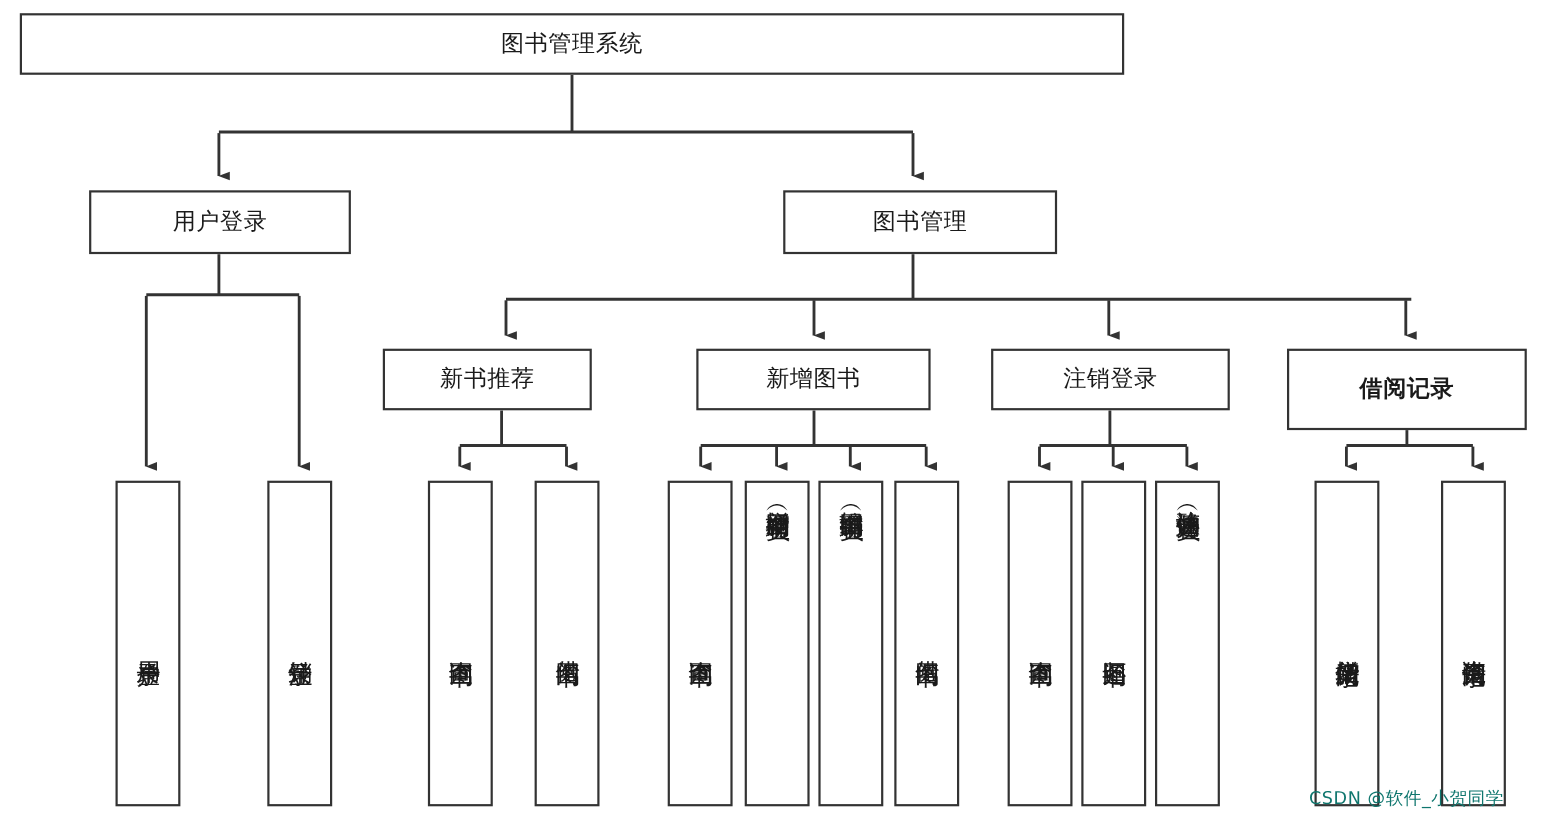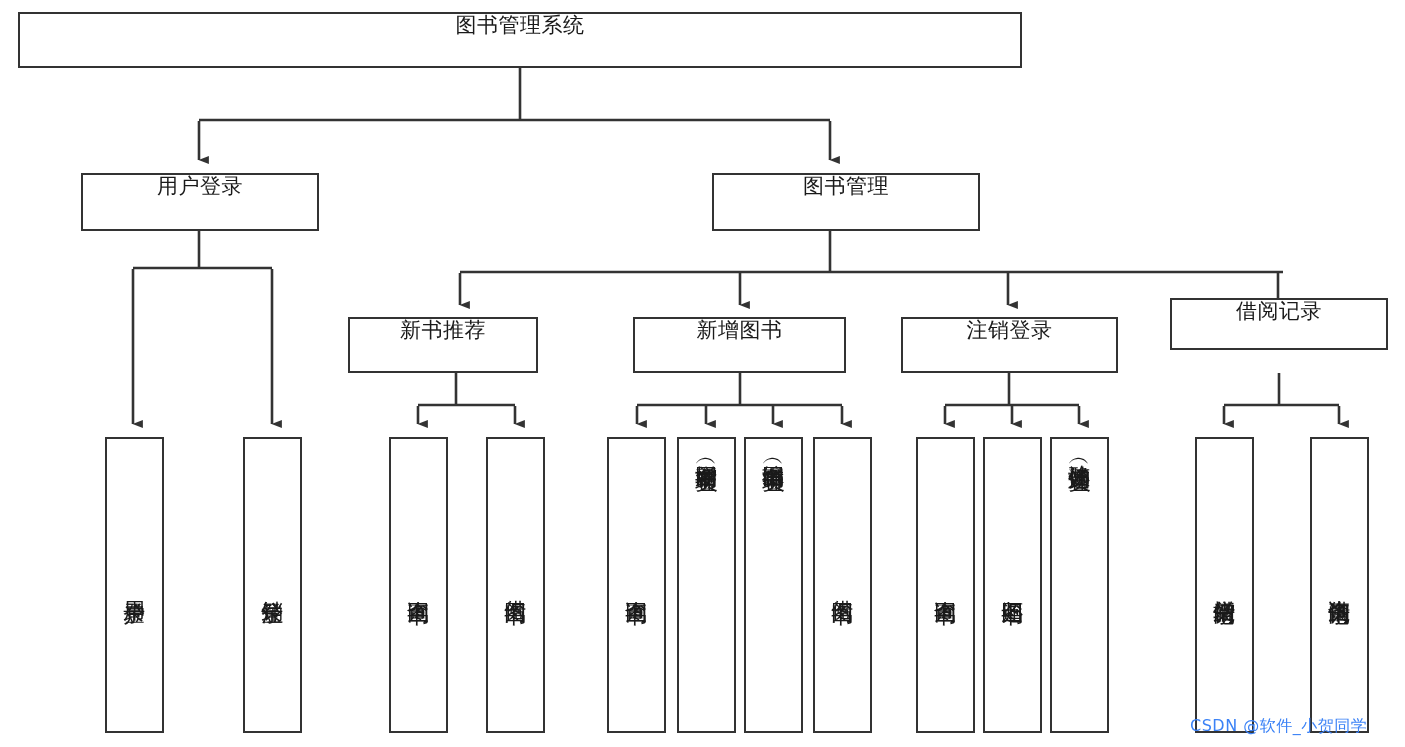--- a/index.html
+++ b/index.html
@@ -24,21 +24,21 @@
     width: 1405px;
     height: 747px;
     pointer-events: none;
   }
   .node {
     position: absolute;
     box-sizing: border-box;
     background: #ffffff;
     border: 2px solid #333333;
     display: flex;
-    align-items: flex-start;
+    align-items: center;
     justify-content: center;
     color: #1a1a1a;
   }
   .node .label {
     display: block;
     text-align: center;
     line-height: 1.14;
     letter-spacing: 0.5px;
   }
   .node.horiz .label {
@@ -56,21 +56,21 @@
     line-height: 1.06;
     letter-spacing: 1px;
   }
   .node.vert.centered {
     align-items: center;
     padding-top: 0;
   }
   .watermark {
     position: absolute;
     font-size: 16px;
-    color: #3b82f6;
+    color: #0f766e;
     white-space: nowrap;
     letter-spacing: 0.5px;
   }
 </style>
 </head>
 <body>
 
 <div id="canvas">
 
   <svg class="wires" viewBox="0 0 1405 747" xmlns="http://www.w3.org/2000/svg">
@@ -126,34 +126,34 @@
     </g>
   </svg>
 
   <div class="node horiz" style="left:18px; top:12px; width:1004px; height:56px;">
     <span class="label">图书管理系统</span>
   </div>
 
   <div class="node horiz" style="left:81px; top:173px; width:238px; height:58px;">
     <span class="label">用户登录</span>
   </div>
-  <div class="node horiz" style="left:712px; top:173px; width:268px; height:58px;">
+  <div class="node horiz" style="left:712px; top:173px; width:249px; height:58px;">
     <span class="label">图书管理</span>
   </div>
 
   <div class="node horiz" style="left:348px; top:317px; width:190px; height:56px;">
     <span class="label">新书推荐</span>
   </div>
   <div class="node horiz" style="left:633px; top:317px; width:213px; height:56px;">
     <span class="label">新增图书</span>
   </div>
   <div class="node horiz" style="left:901px; top:317px; width:217px; height:56px;">
     <span class="label">注销登录</span>
   </div>
-  <div class="node horiz" style="left:1170px; top:298px; width:218px; height:52px;">
+  <div class="node horiz" style="left:1170px; top:317px; width:218px; height:74px;font-weight:bold;">
     <span class="label">借阅记录</span>
   </div>
 
   <div class="node vert centered" style="left:105px; top:437px; width:59px; height:296px;">
     <span class="label">用户登录</span>
   </div>
   <div class="node vert centered" style="left:243px; top:437px; width:59px; height:296px;">
     <span class="label">注销登录</span>
   </div>
   <div class="node vert centered" style="left:389px; top:437px; width:59px; height:296px;">

